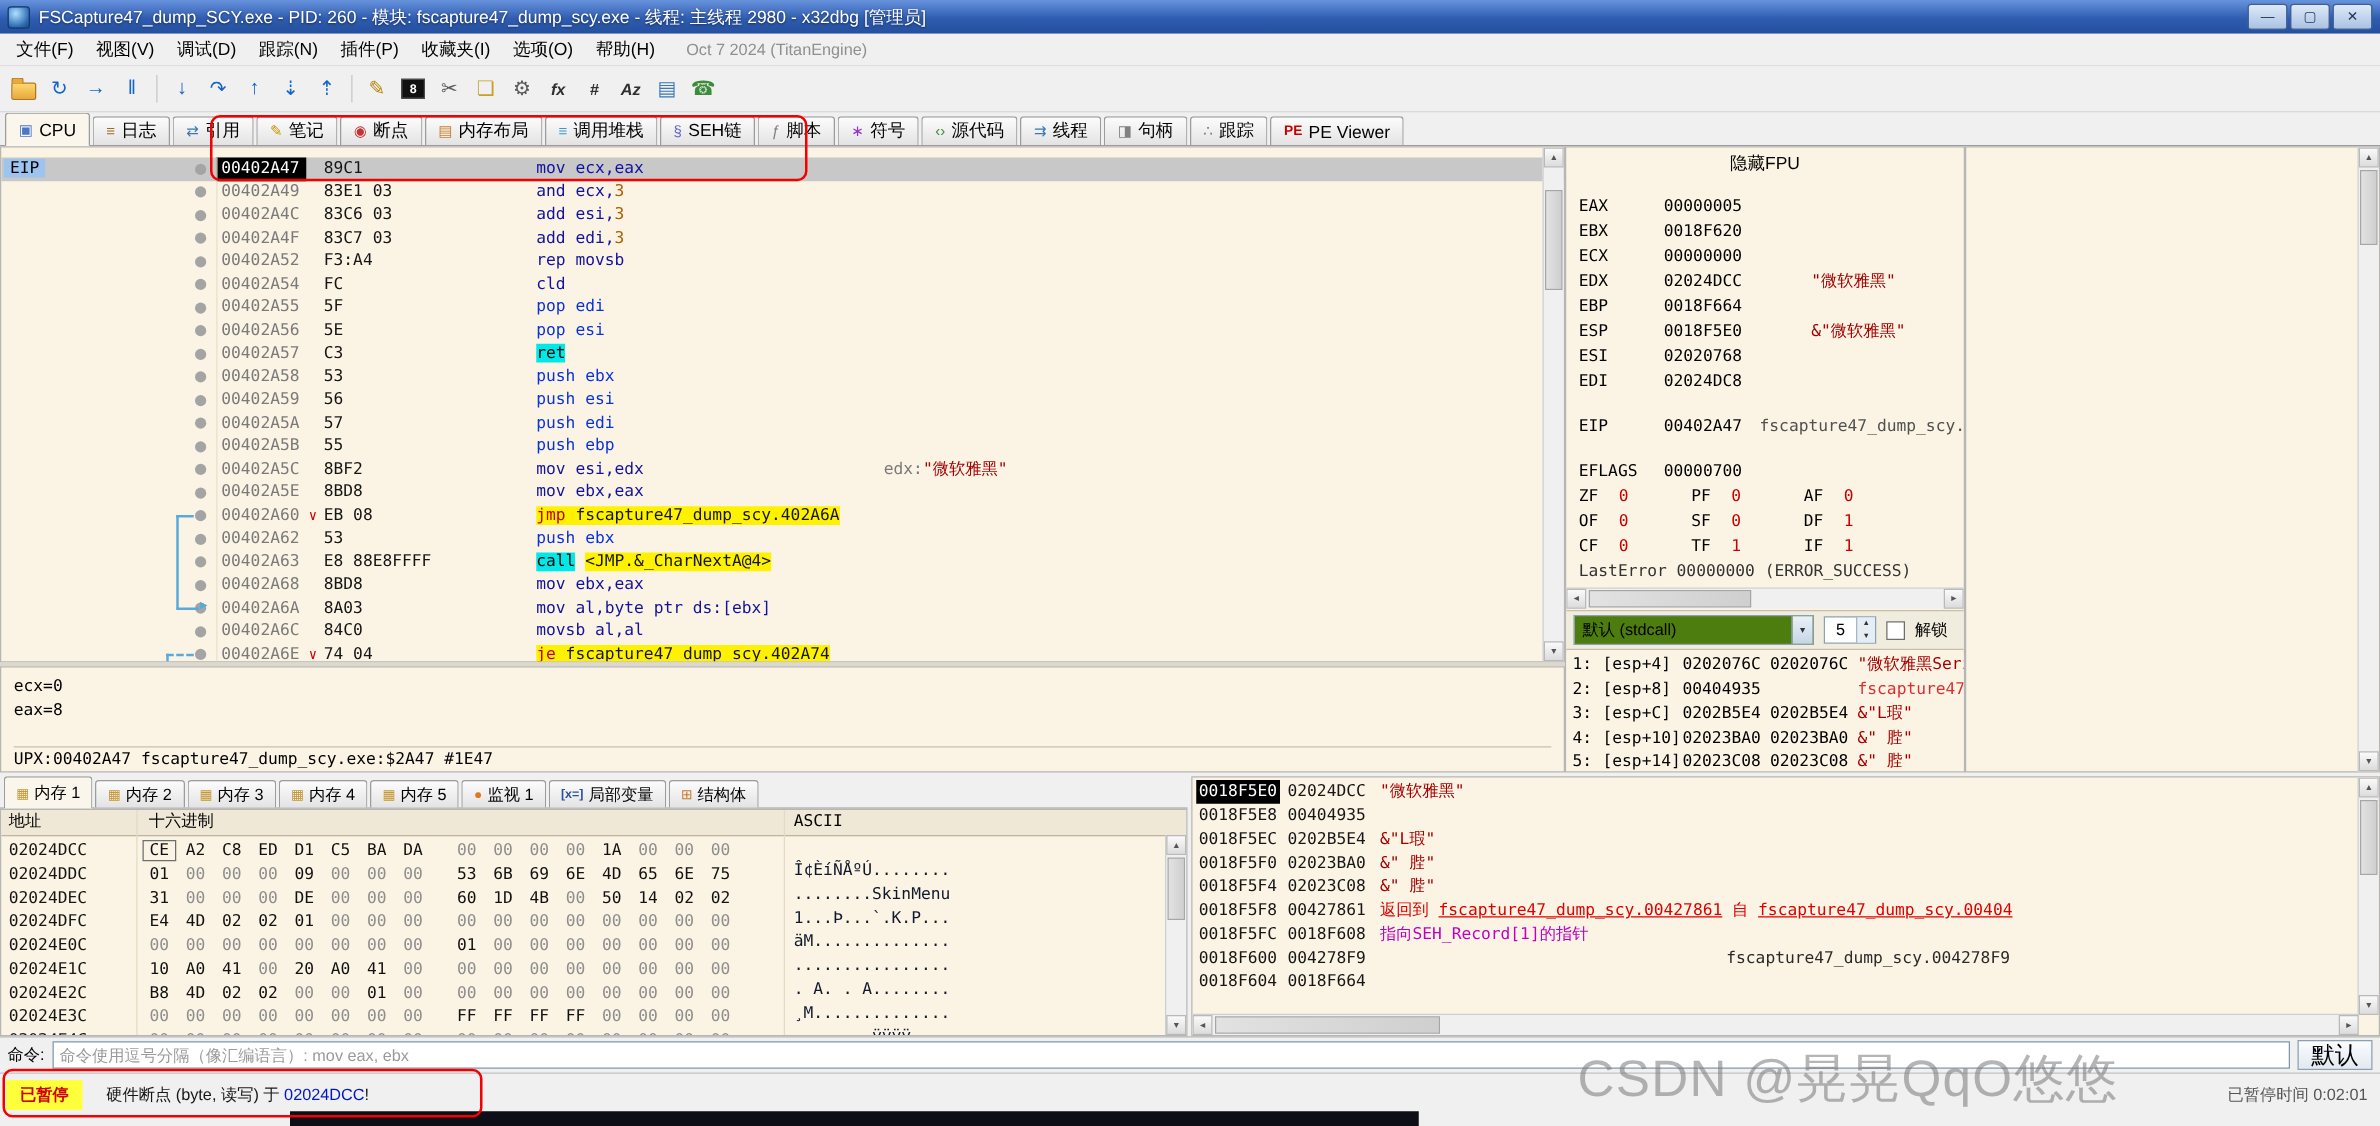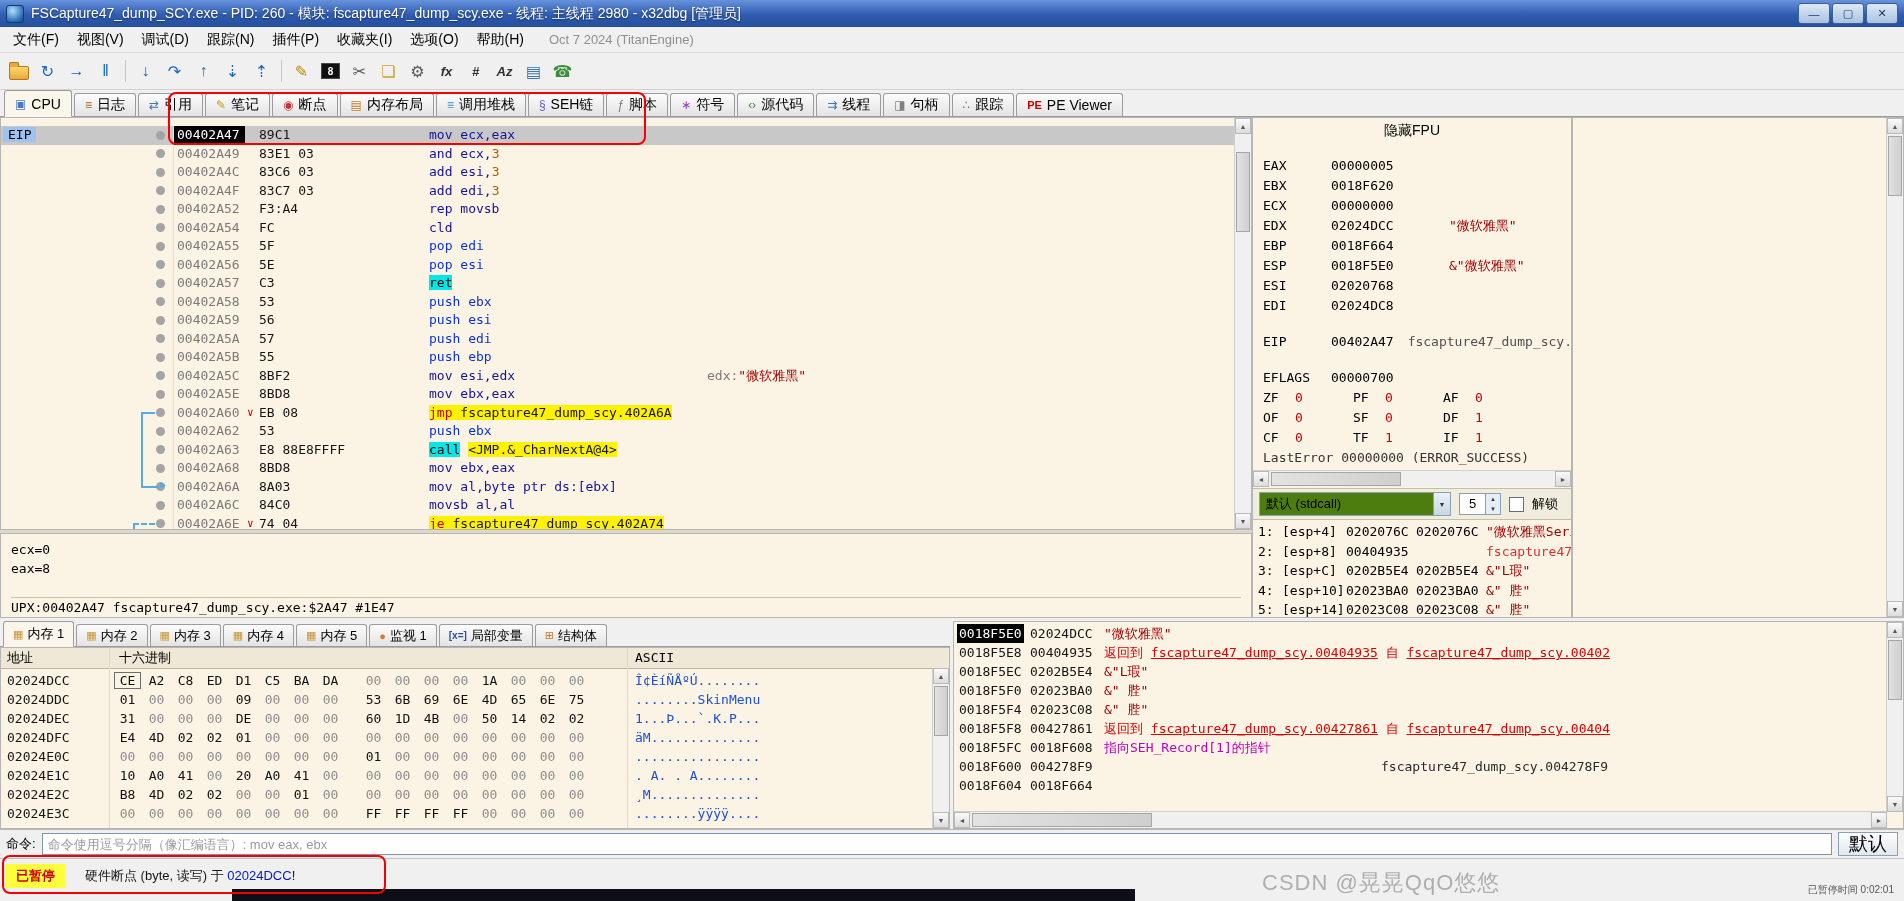--- a/index.html
+++ b/index.html
@@ -141,21 +141,21 @@
   .dp-h-hex{position:absolute;left:118px;}
   .dp-h-ascii{position:absolute;left:634px;}
   .dp-row{position:relative;height:19px;line-height:19px;font-size:13px;font-family:"DejaVu Sans Mono",monospace;}
   .dp-addr{position:absolute;left:6px;color:#161616;}
   .dp-hex{position:absolute;left:112px;white-space:nowrap;}
   .db{display:inline-block;width:29px;text-align:center;color:#111;}
   .db.z{color:#8e8e8e;}
   .db.u{}
   .db.bx{outline:1px solid #6e6e6e;outline-offset:-2px;}
   .db.g8{margin-left:14px;}
-  .dp-ascii{position:absolute;left:634px;color:#1d4ed8;white-space:pre;}
+  .dp-ascii{position:absolute;left:634px;color:#0f172a;white-space:pre;margin-top:16px;}
   .dump-grid-v{position:absolute;top:0;bottom:0;border-left:1px solid #E2DAC4;}
 
   
   .stackpane{left:953px;top:621px;width:951px;height:208px;overflow:hidden;}
   .st-row{position:relative;height:19px;line-height:19px;font-size:13px;white-space:pre;
           font-family:"DejaVu Sans Mono","Liberation Mono",monospace;}
   .st-addr{position:absolute;left:5px;color:#161616;}
   .st-addr.sel{background:#000;color:#fff;left:3px;padding:0 2px;}
   .st-val{position:absolute;left:76px;color:#161616;}
   .st-com{position:absolute;left:150px;right:18px;overflow:hidden;}
@@ -171,29 +171,29 @@
   .cmd-label{font-size:13px;flex:none;}
   .cmd-input{flex:1;height:20px;border:1px solid #7d96ad;padding:0 5px;font-size:13px;color:#222;background:#fff;}
   .cmd-input::placeholder{color:#9a9a9a;opacity:1;}
   .profile-btn{flex:none;width:58px;height:22px;display:flex;align-items:center;justify-content:center;font-size:19px;
                border:1px solid #8CA0B4;background:linear-gradient(#FBFCFD,#E2E9F0);}
   .statusbar{position:absolute;left:0;top:858px;width:1904px;height:43px;background:#F0F0F0;border-top:1px solid #C2C2C2;}
   .paused-badge{position:absolute;left:5px;top:5px;background:#FFFF3C;color:#d00000;font-weight:bold;
                 font-size:13px;padding:3px 11px;}
   .bp-msg{position:absolute;left:85px;top:8px;font-size:13px;color:#161616;}
   .bp-link{color:#0018c8;}
-  .elapsed{position:absolute;right:10px;top:24px;font-size:10px;color:#555;}
+  .elapsed{position:absolute;right:10px;top:8px;font-size:13px;color:#555;}
   .dark-strip{position:absolute;left:232px;top:889px;width:903px;height:12px;background:#0e0e16;}
 
   
   .redbox{position:absolute;border:2px solid #f40000;border-radius:8px;pointer-events:none;z-index:40;}
   .rb-top{left:168px;top:92px;width:474px;height:49px;}
   .rb-bottom{left:2px;top:855px;width:380px;height:35px;}
-  .watermark{position:absolute;left:1262px;top:836px;z-index:60;font-size:22px;letter-spacing:1px;
-             color:rgba(120,120,120,.55);pointer-events:none;white-space:nowrap;margin-top:32px;}
+  .watermark{position:absolute;left:1262px;top:836px;z-index:60;font-size:41px;letter-spacing:1px;
+             color:rgba(120,120,120,.55);pointer-events:none;white-space:nowrap;}
 </style>
 </head>
 <body>
 
 <div class="screen">
 
   <div class="titlebar">
     <span class="app-icon"></span>
     <span class="title-text">FSCapture47_dump_SCY.exe - PID: 260 - 模块: fscapture47_dump_scy.exe - 线程: 主线程 2980 - x32dbg [管理员]</span>
     <span class="win-btns">
@@ -538,21 +538,21 @@
       <span class="sb-track">
           <span class="sb-thumb" style="top:2px;height:50px;"></span>
         </span>
       <span class="sb">▼</span>
     </div>
   </div>
 
   <div class="pane stackpane">
     <div id="stack-rows" style="padding-top:2px;">
         <div class="st-row"><span class="st-addr sel">0018F5E0</span><span class="st-val">02024DCC</span><span class="st-com str">"微软雅黑"</span></div>
-        <div class="st-row"><span class="st-addr">0018F5E8</span><span class="st-val">00404935</span><span class="st-com ret"><span class="cseg-r">返回到 </span><span class="cseg-ru">fscapture47_dump_scy.00404935</span><span class="cseg-r"> 自 </span><span class="cseg-ru">fscapture47_dump_scy.00402</span></span></div>
+        <div class="st-row"><span class="st-addr">0018F5E8</span><span class="st-val">00404935</span></div>
         <div class="st-row"><span class="st-addr">0018F5EC</span><span class="st-val">0202B5E4</span><span class="st-com str">&amp;"L瑕"</span></div>
         <div class="st-row"><span class="st-addr">0018F5F0</span><span class="st-val">02023BA0</span><span class="st-com str">&amp;" 䏶"</span></div>
         <div class="st-row"><span class="st-addr">0018F5F4</span><span class="st-val">02023C08</span><span class="st-com str">&amp;" 䏶"</span></div>
         <div class="st-row"><span class="st-addr">0018F5F8</span><span class="st-val">00427861</span><span class="st-com ret"><span class="cseg-r">返回到 </span><span class="cseg-ru">fscapture47_dump_scy.00427861</span><span class="cseg-r"> 自 </span><span class="cseg-ru">fscapture47_dump_scy.00404</span></span></div>
         <div class="st-row"><span class="st-addr">0018F5FC</span><span class="st-val">0018F608</span><span class="st-com seh">指向SEH_Record[1]的指针</span></div>
         <div class="st-row"><span class="st-addr">0018F600</span><span class="st-val">004278F9</span><span class="st-com mod">fscapture47_dump_scy.004278F9</span></div>
         <div class="st-row"><span class="st-addr">0018F604</span><span class="st-val">0018F664</span><span class="st-com mod"></span></div>
       </div>
     <div class="vscroll" style="right:0;top:0;bottom:16px;">
       <span class="sb">▲</span>

